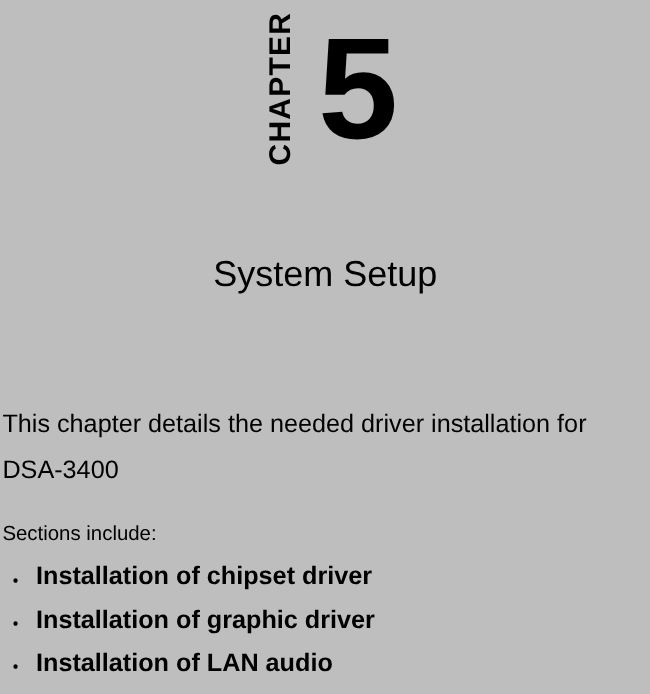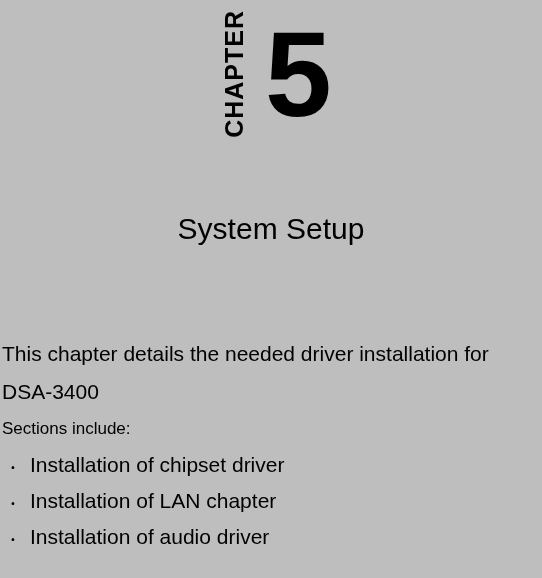--- a/index.html
+++ b/index.html
@@ -49,35 +49,36 @@
     .intro-section {
       position: absolute;
       top: 335px;
       left: 0;
       width: 100%;
       padding: 0 2px;
     }
     .intro-text {
       font-size: 21px;
       line-height: 1.8;
-      margin-bottom: 4px;
+      margin-bottom: 20px;
     }
     .sections-label {
       font-size: 17px;
       line-height: 1.7;
     }
     .bullet-list {
       list-style: none;
       margin-top: 4px;
     }
     .bullet-list li {
       font-size: 21px;
       line-height: 1.7;
       padding-left: 28px;
       position: relative;
+      font-weight: bold;
     }
     .bullet-list li::before {
       content: "‧";
       position: absolute;
       left: 8px;
       font-size: 22px;
     }
   </style>
 </head>
 <body>
@@ -87,16 +88,17 @@
   <span class="chapter-number">5</span>
 </div>
 
 <h1 class="chapter-title">System Setup</h1>
 
 <div class="intro-section">
   <p class="intro-text">This chapter details the needed driver installation for DSA-3400</p>
   <p class="sections-label">Sections include:</p>
   <ul class="bullet-list">
     <li>Installation of chipset driver</li>
-    <li>Installation of LAN chapter</li>
+    <li>Installation of graphic driver</li>
+    <li>Installation of LAN audio</li>
     <li>Installation of audio driver</li>
   </ul>
 </div>
 
 </body></html>

